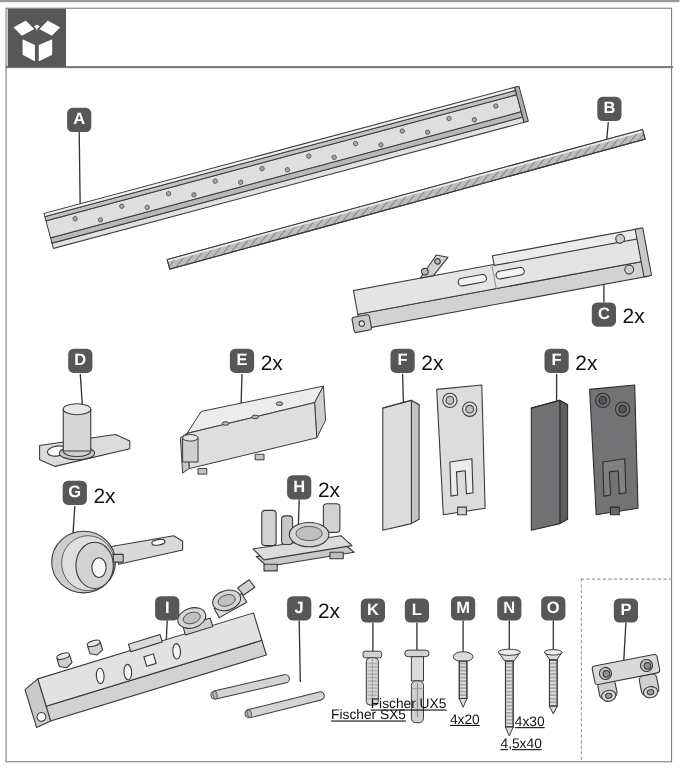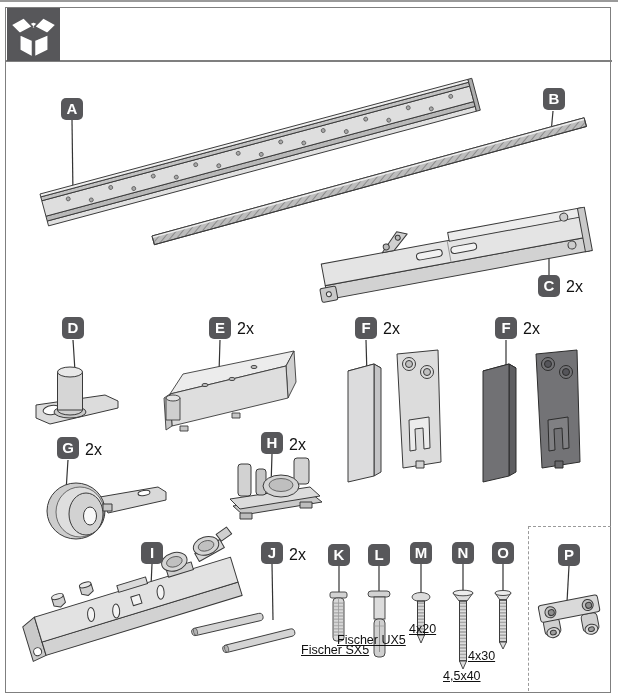--- a/index.html
+++ b/index.html
@@ -5,21 +5,21 @@
   html,body{margin:0;padding:0;background:#fff;}
   .page{position:relative;width:618px;height:700px;background:#fff;
         font-family:"Liberation Sans",sans-serif;overflow:hidden;}
   .topline{position:absolute;left:0;top:0;width:618px;height:2px;background:#9a9a9a;}
   .frame{position:absolute;left:5px;top:7px;width:604px;height:684px;border:1.5px solid #7f7f7f;}
   .hdr-divider{position:absolute;left:5px;top:60px;width:607px;height:1.5px;background:#7f7f7f;}
   .icon-box{position:absolute;left:7px;top:8px;width:53px;height:53px;background:#57575a;}
   .icon-box svg{display:block;}
   .badge{position:absolute;width:22px;height:22px;background:#57575a;border-radius:5px;
          color:#fff;font-size:15px;font-weight:bold;line-height:22px;text-align:center;}
-  .qty{position:absolute;font-size:16px;color:#111;}
+  .qty{position:absolute;font-size:19px;color:#111;}
   .caption{position:absolute;font-size:12.5px;color:#111;white-space:nowrap;text-decoration:underline;}
   .pbox{position:absolute;left:528px;top:526px;width:82px;height:164px;
         border-left:1.5px dashed #9a9a9a;border-top:1.5px dashed #9a9a9a;}
   svg.parts{position:absolute;left:0;top:0;}
 </style>
 </head>
 <body>
 
 <div class="page">
 
@@ -309,18 +309,18 @@
 
   <div class="badge" style="left:328px;top:544px">K</div>
   <div class="badge" style="left:368px;top:544px">L</div>
   <div class="badge" style="left:410px;top:542px">M</div>
   <div class="badge" style="left:452px;top:542px">N</div>
   <div class="badge" style="left:492px;top:542px">O</div>
   <div class="badge" style="left:558px;top:544px">P</div>
 
   <span class="caption" style="left:301px;top:643px">Fischer SX5</span>
   <span class="caption" style="left:337px;top:633px">Fischer UX5</span>
-  <span class="caption" style="left:409px;top:622px">4x20</span>
-  <span class="caption" style="left:443px;top:669px">4,5x40</span>
+  <span class="caption" style="left:409px;top:647px">4x20</span>
+  <span class="caption" style="left:455px;top:669px">4,5x40</span>
   <span class="caption" style="left:468px;top:649px">4x30</span>
 
   <div class="pbox"></div>
 </div>
 
 </body></html>

